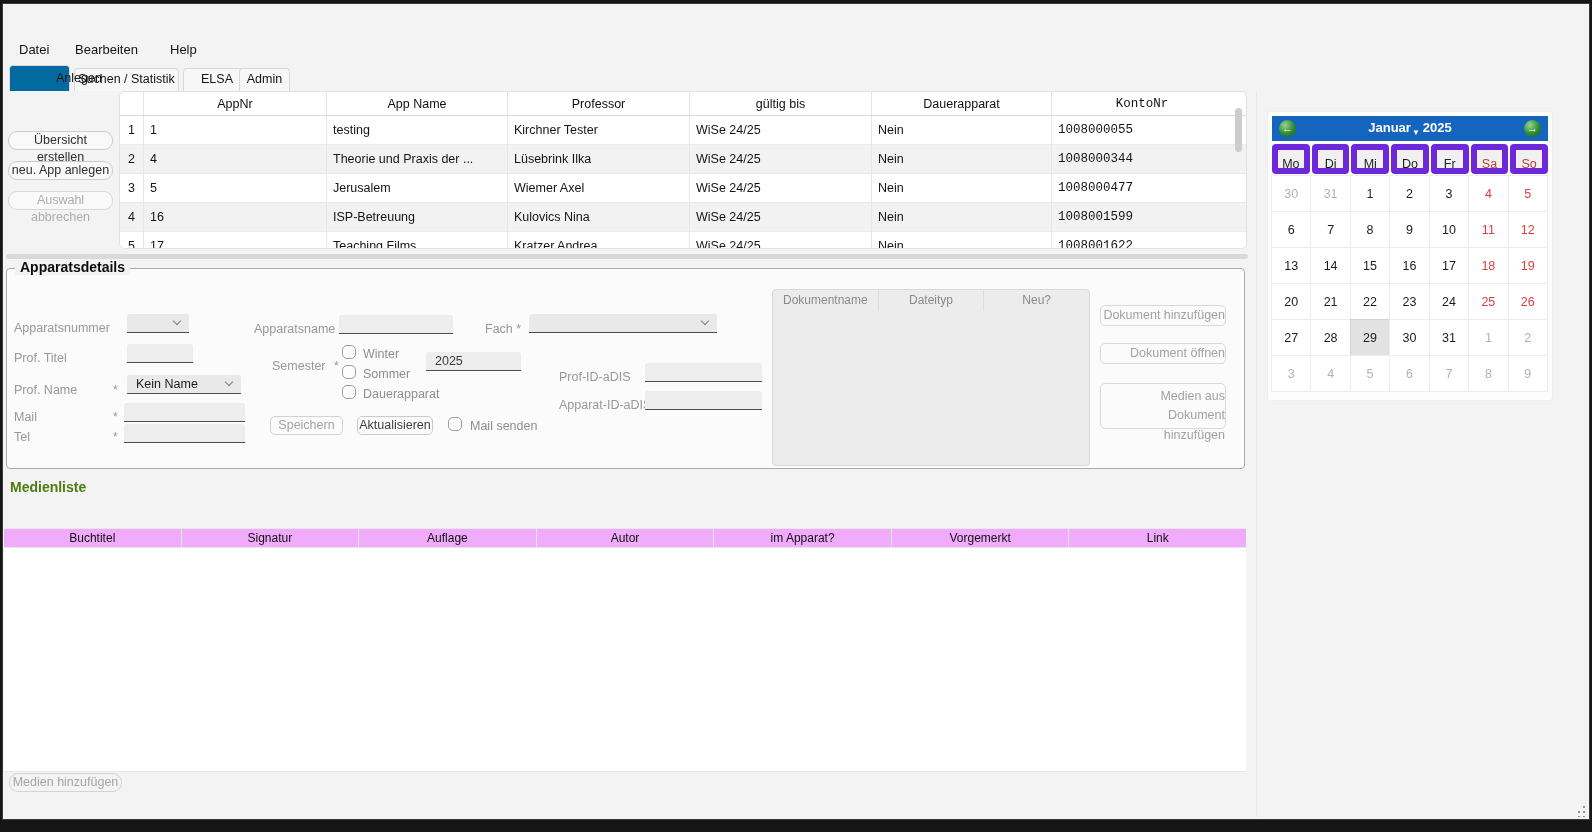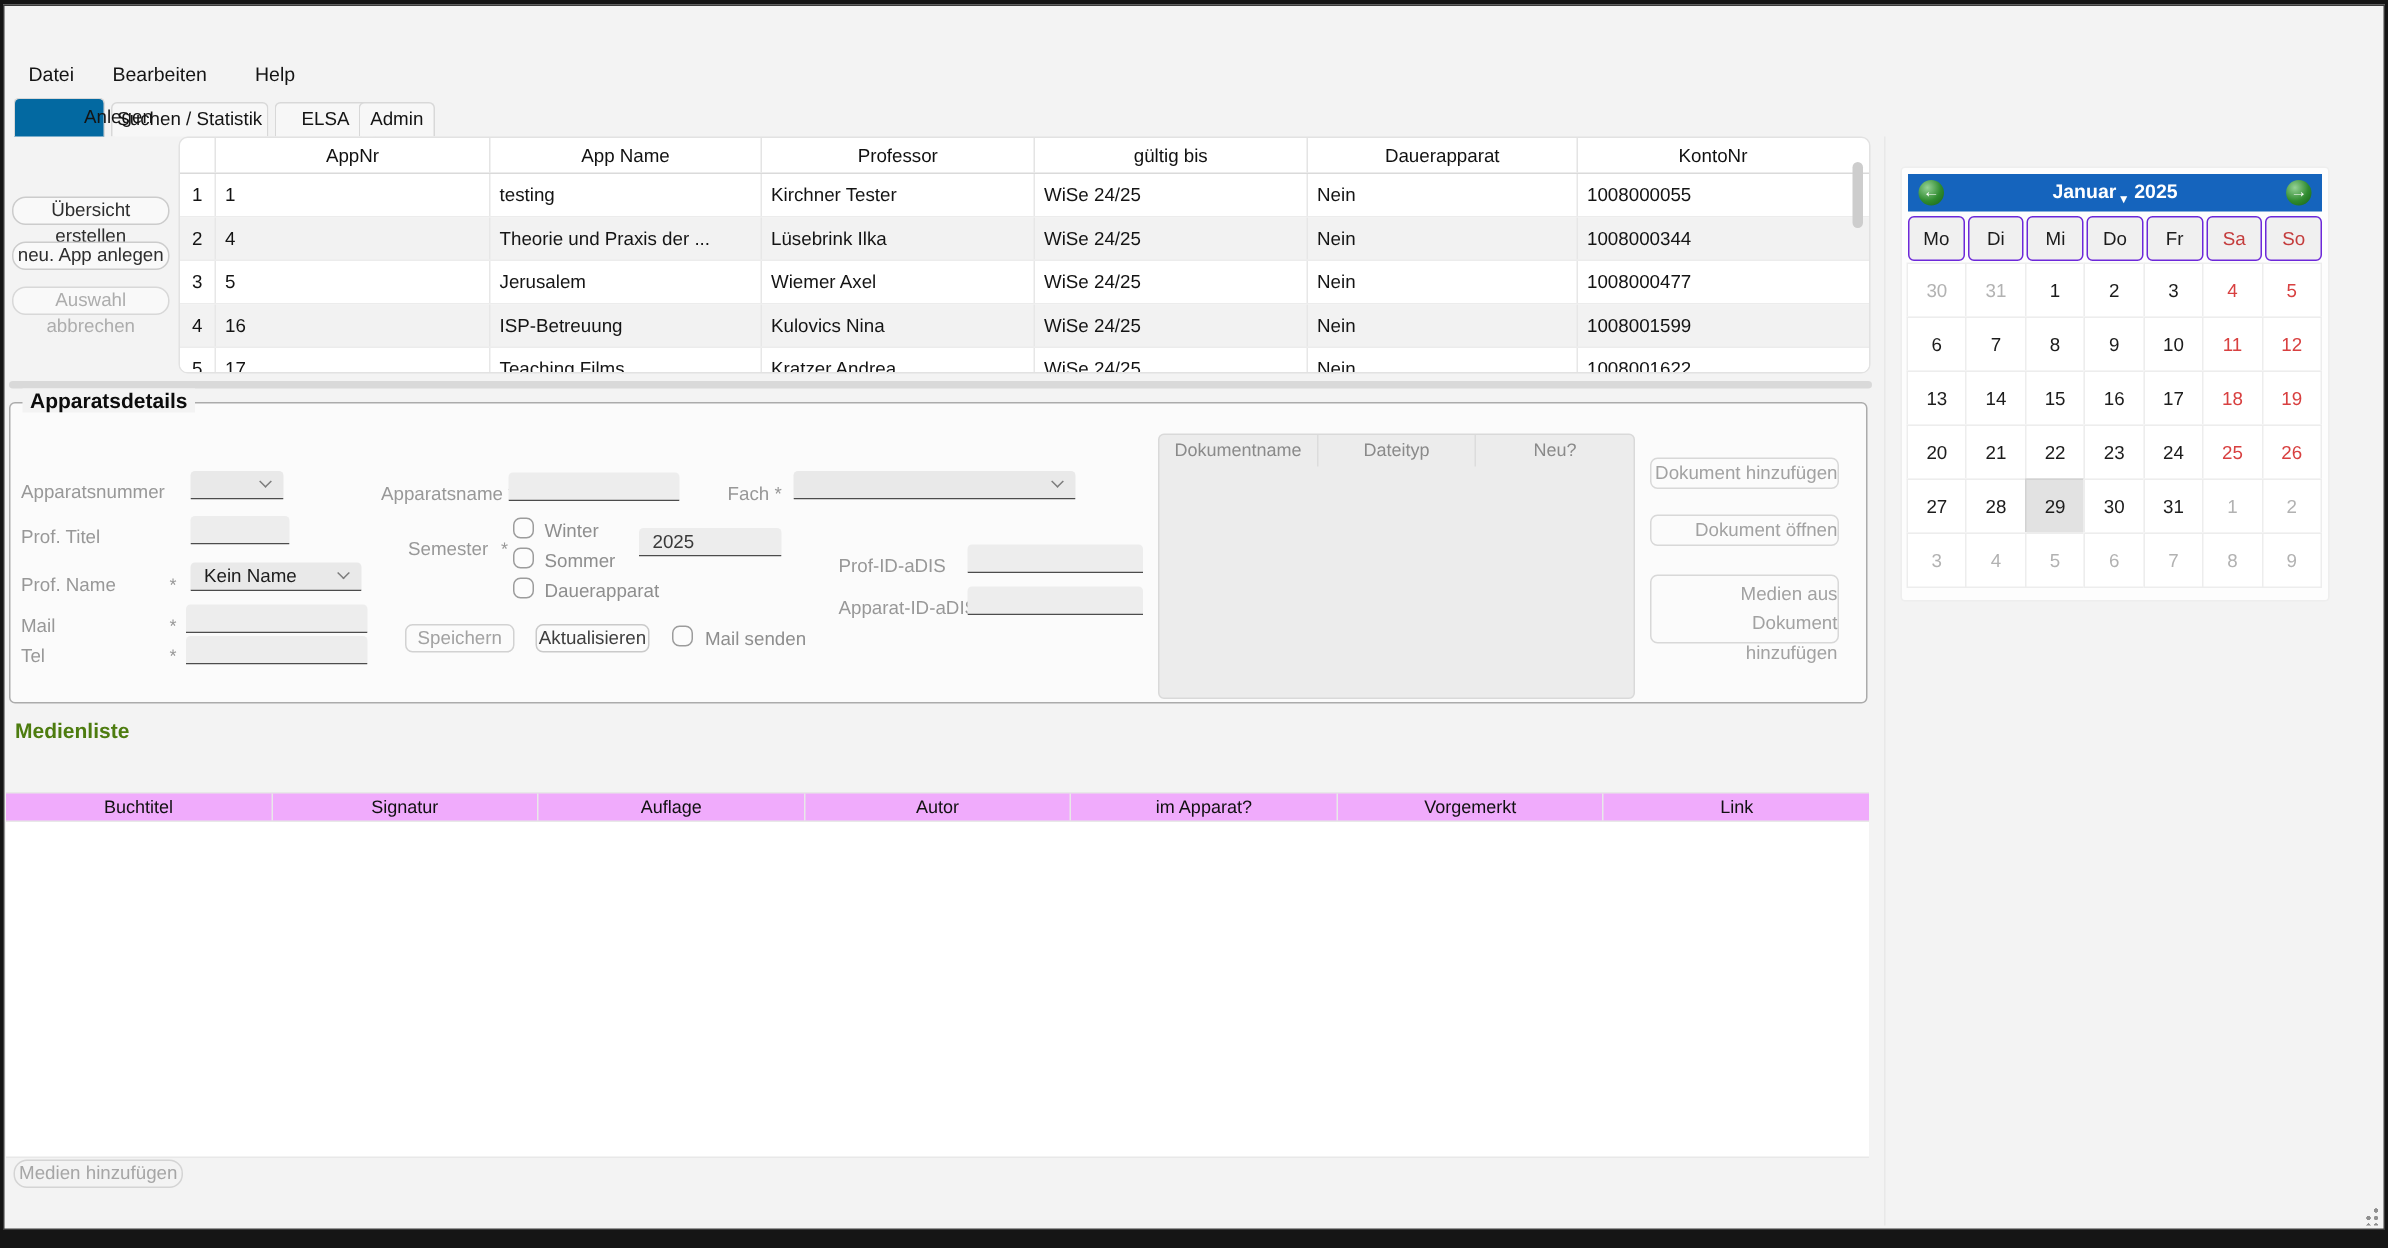--- a/index.html
+++ b/index.html
@@ -41,37 +41,37 @@
                  background:#fff; border:1px solid #e2e2e2; border-radius:6px; overflow:hidden; }
   .thead { display:flex; height:24px; border-bottom:1px solid #dadada; }
   .hcell { font-size:12.5px; color:#111; text-align:center; line-height:24px;
            border-right:1px solid #e4e4e4; overflow:hidden; }
   .trow { display:flex; height:29px; border-bottom:1px solid #ececec; background:#fff; }
   .trow.alt { background:#f2f2f2; }
   .tcell { font-size:12.5px; line-height:28px; padding-left:6px; border-right:1px solid #e7e7e7;
            white-space:nowrap; overflow:hidden; color:#141414; }
   .c0 { width:24px; text-align:center; padding-left:0; }
   .c1 { width:183px; } .c2 { width:181px; } .c3 { width:182px; }
-  .c4 { width:182px; } .c5 { width:180px; } .c6 { width:180px; border-right:none; }
+  .c4 { width:182px; } .c5 { width:180px; } .c6 { width:180px; border-right:none;font-family:Liberation Mono, monospace; }
   .vscroll { position:absolute; right:4px; top:16px; width:7px; height:44px; background:#cdcdcd; border-radius:4px; }
   .hscroll { position:absolute; left:3px; top:250px; width:1242px; height:5px; background:#d9d9d9; border-radius:3px; }
 
   
   .calendar { position:absolute; left:1264px; top:107px; width:286px; height:290px;
               background:#fdfdfd; border:1px solid #eeeeee; border-radius:3px; }
   .cal-header { position:absolute; left:4px; top:4px; width:276px; height:25px; background:#1564bd;
                 display:flex; align-items:center; justify-content:center; }
   .cal-title { color:#fff; font-weight:bold; font-size:13px; }
   .cal-caret { color:#fff; font-size:8px; vertical-align:-3px; display:inline-block; margin:0 3px 0 1px; }
   .cal-nav { position:absolute; top:4px; width:17px; height:17px; border-radius:50%;
              background:radial-gradient(circle at 35% 30%, #96d296 0%, #2f8b2f 55%, #175f17 100%);
              color:#fff; font-size:11px; font-weight:bold; text-align:center; line-height:17px; }
   .cal-prev { left:7px; } .cal-next { right:7px; }
   .cal-days { position:absolute; left:4px; top:32px; width:276px; height:30px; display:flex; gap:2px; }
-  .dayname { flex:1; background:#f0f0f0; border:1px solid #6d28d9; border-radius:4px;
+  .dayname { flex:1; background:#f0f0f0; border:6px solid #6d28d9; border-radius:4px;
              font-size:12.5px; text-align:center; line-height:28px; color:#1c1c1c; }
   .dayname.red { color:#c43c3c; }
   .cal-grid { position:absolute; left:4px; top:64px; width:276px; display:grid;
               grid-template-columns:repeat(7, 1fr); }
   .daycell { height:37px; background:#fff; border:1px solid #ededed; margin:-1px 0 0 -1px;
              font-size:12.5px; text-align:center; line-height:36px; color:#1c1c1c; }
   .daycell.muted { color:#b2b2b2; }
   .daycell.weekend { color:#d84040; }
   .daycell.selected { background:#e2e2e2; border-color:#d2d2d2; }
 

